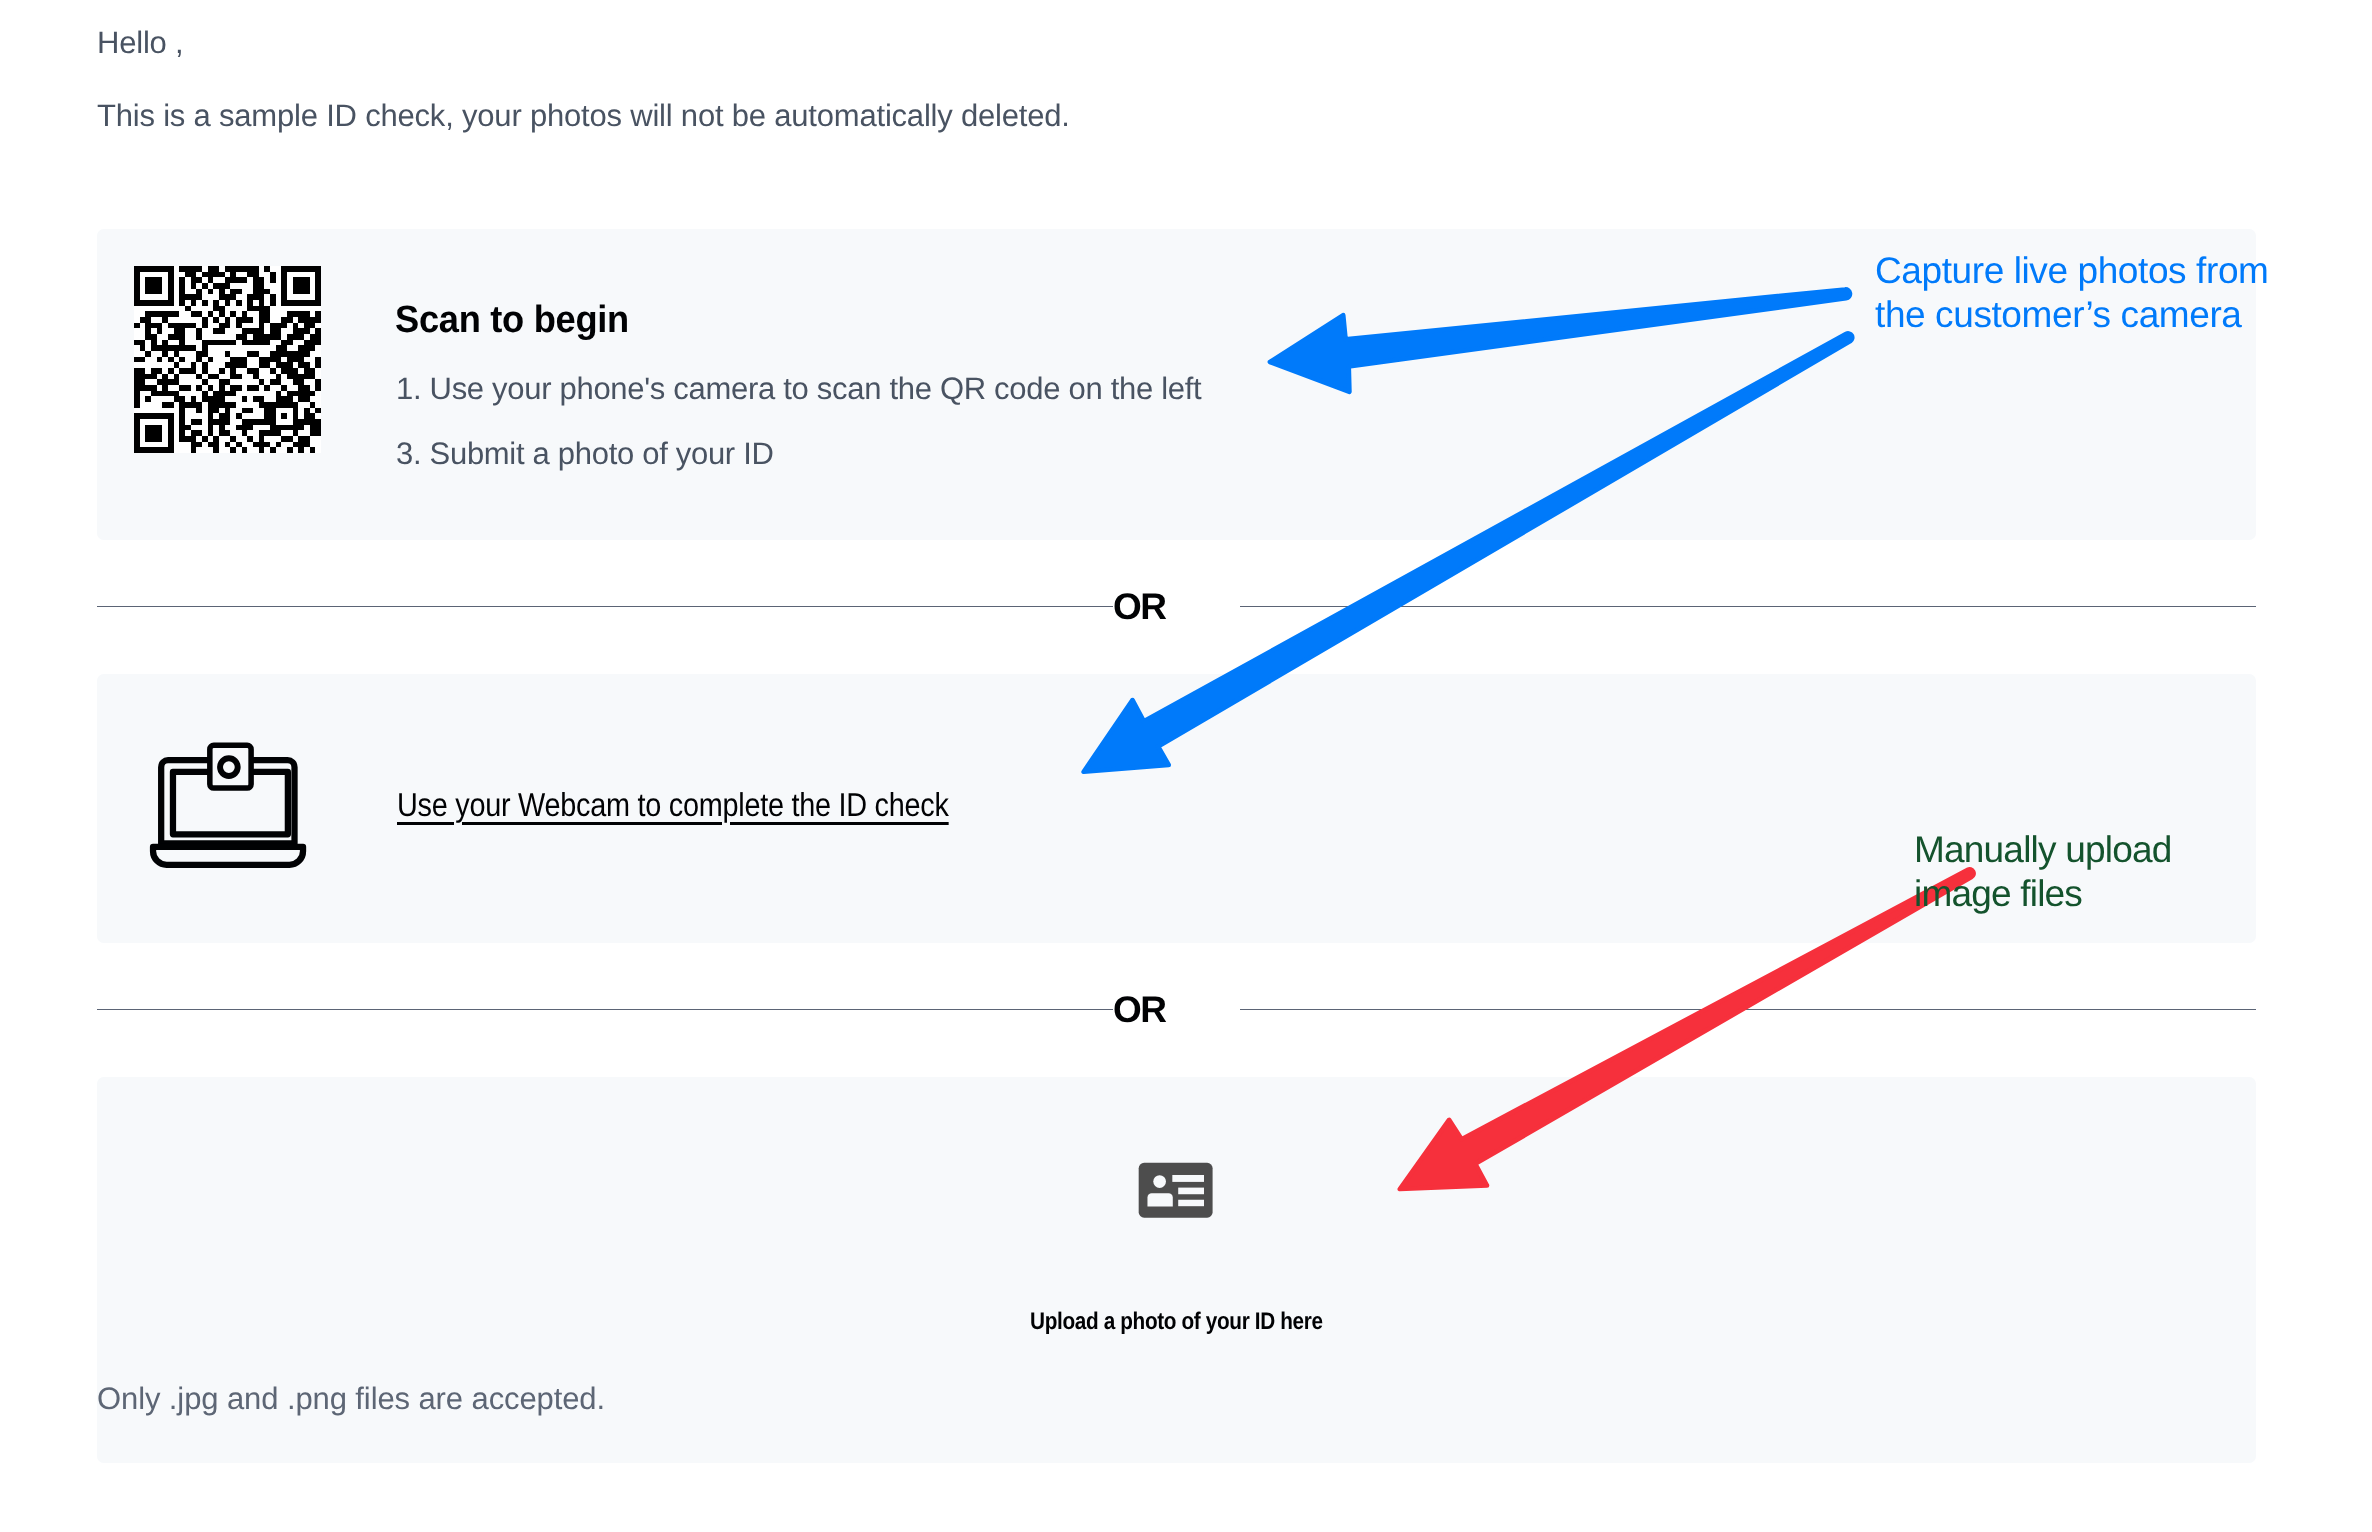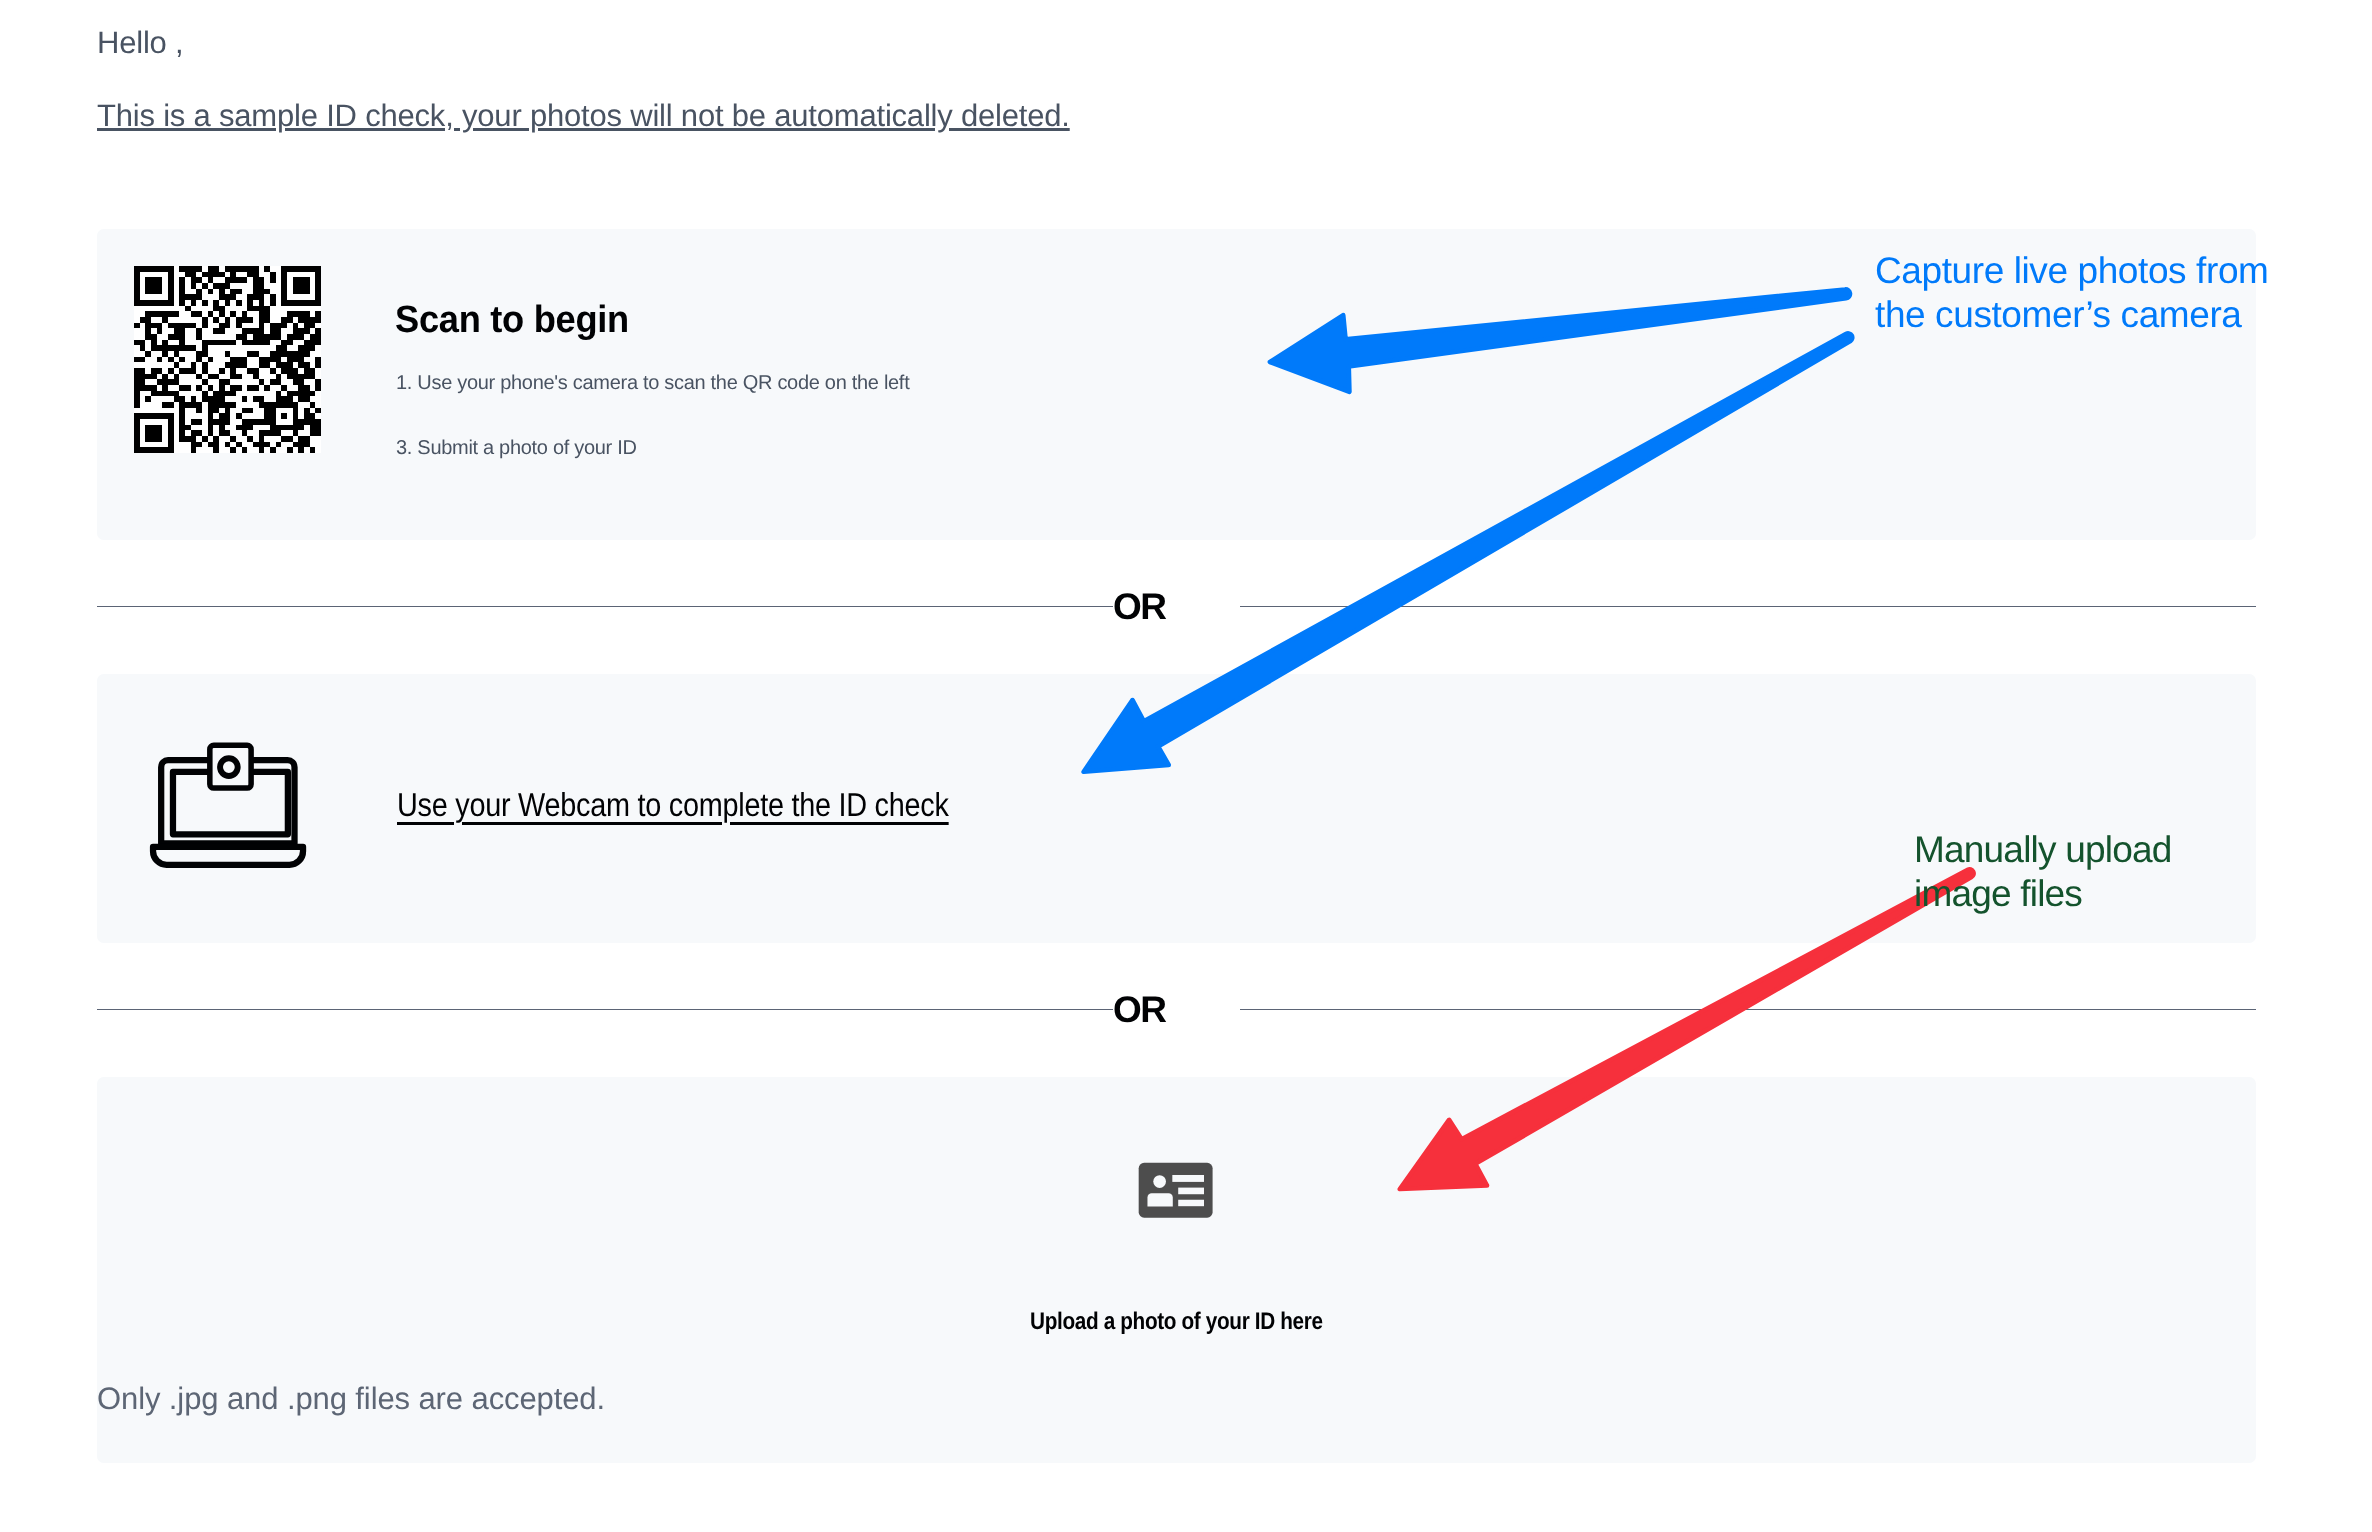--- a/index.html
+++ b/index.html
@@ -17,21 +17,21 @@
   .page { position:relative; width:2372px; height:1258px; }
 
   
   .greeting, .subline {
     position:absolute; left:97px;
     font-size:31px; line-height:1;
     color:#495362; letter-spacing:-0.2px;
     white-space:nowrap;
   }
   .greeting { top:27px; }
-  .subline  { top:100px;text-decoration:underline; }
+  .subline  { top:100px; }
 
   
   .card {
     position:absolute;
     left:97px; width:2159px;
     background:#f7f9fb;
     border-radius:6.6px;
   }
   #card-qr   { top:229px;  height:311px; }
   #card-cam  { top:674px;  height:269px; }
@@ -43,21 +43,21 @@
 
   .scan-title {
     position:absolute; left:395px; top:301px;
     font-size:38px; font-weight:bold; color:#010204;
     letter-spacing:-0.3px; white-space:nowrap;
     line-height:1;
     transform:scaleX(0.954); transform-origin:left top;
   }
   .scan-step {
     position:absolute; left:396px;
-    font-size:20px; color:#495362; letter-spacing:-0.3px;
+    font-size:31px; color:#495362; letter-spacing:-0.3px;
     white-space:nowrap; line-height:1;
   }
   #step-1 { top:373px; }
   #step-2 { top:438px; }
 
   
   .divider { position:absolute; left:97px; width:2159px; height:1.9px; }
   .divider .dl, .divider .dr {
     position:absolute; top:0; height:1.4px; background:#5b6475;
   }

